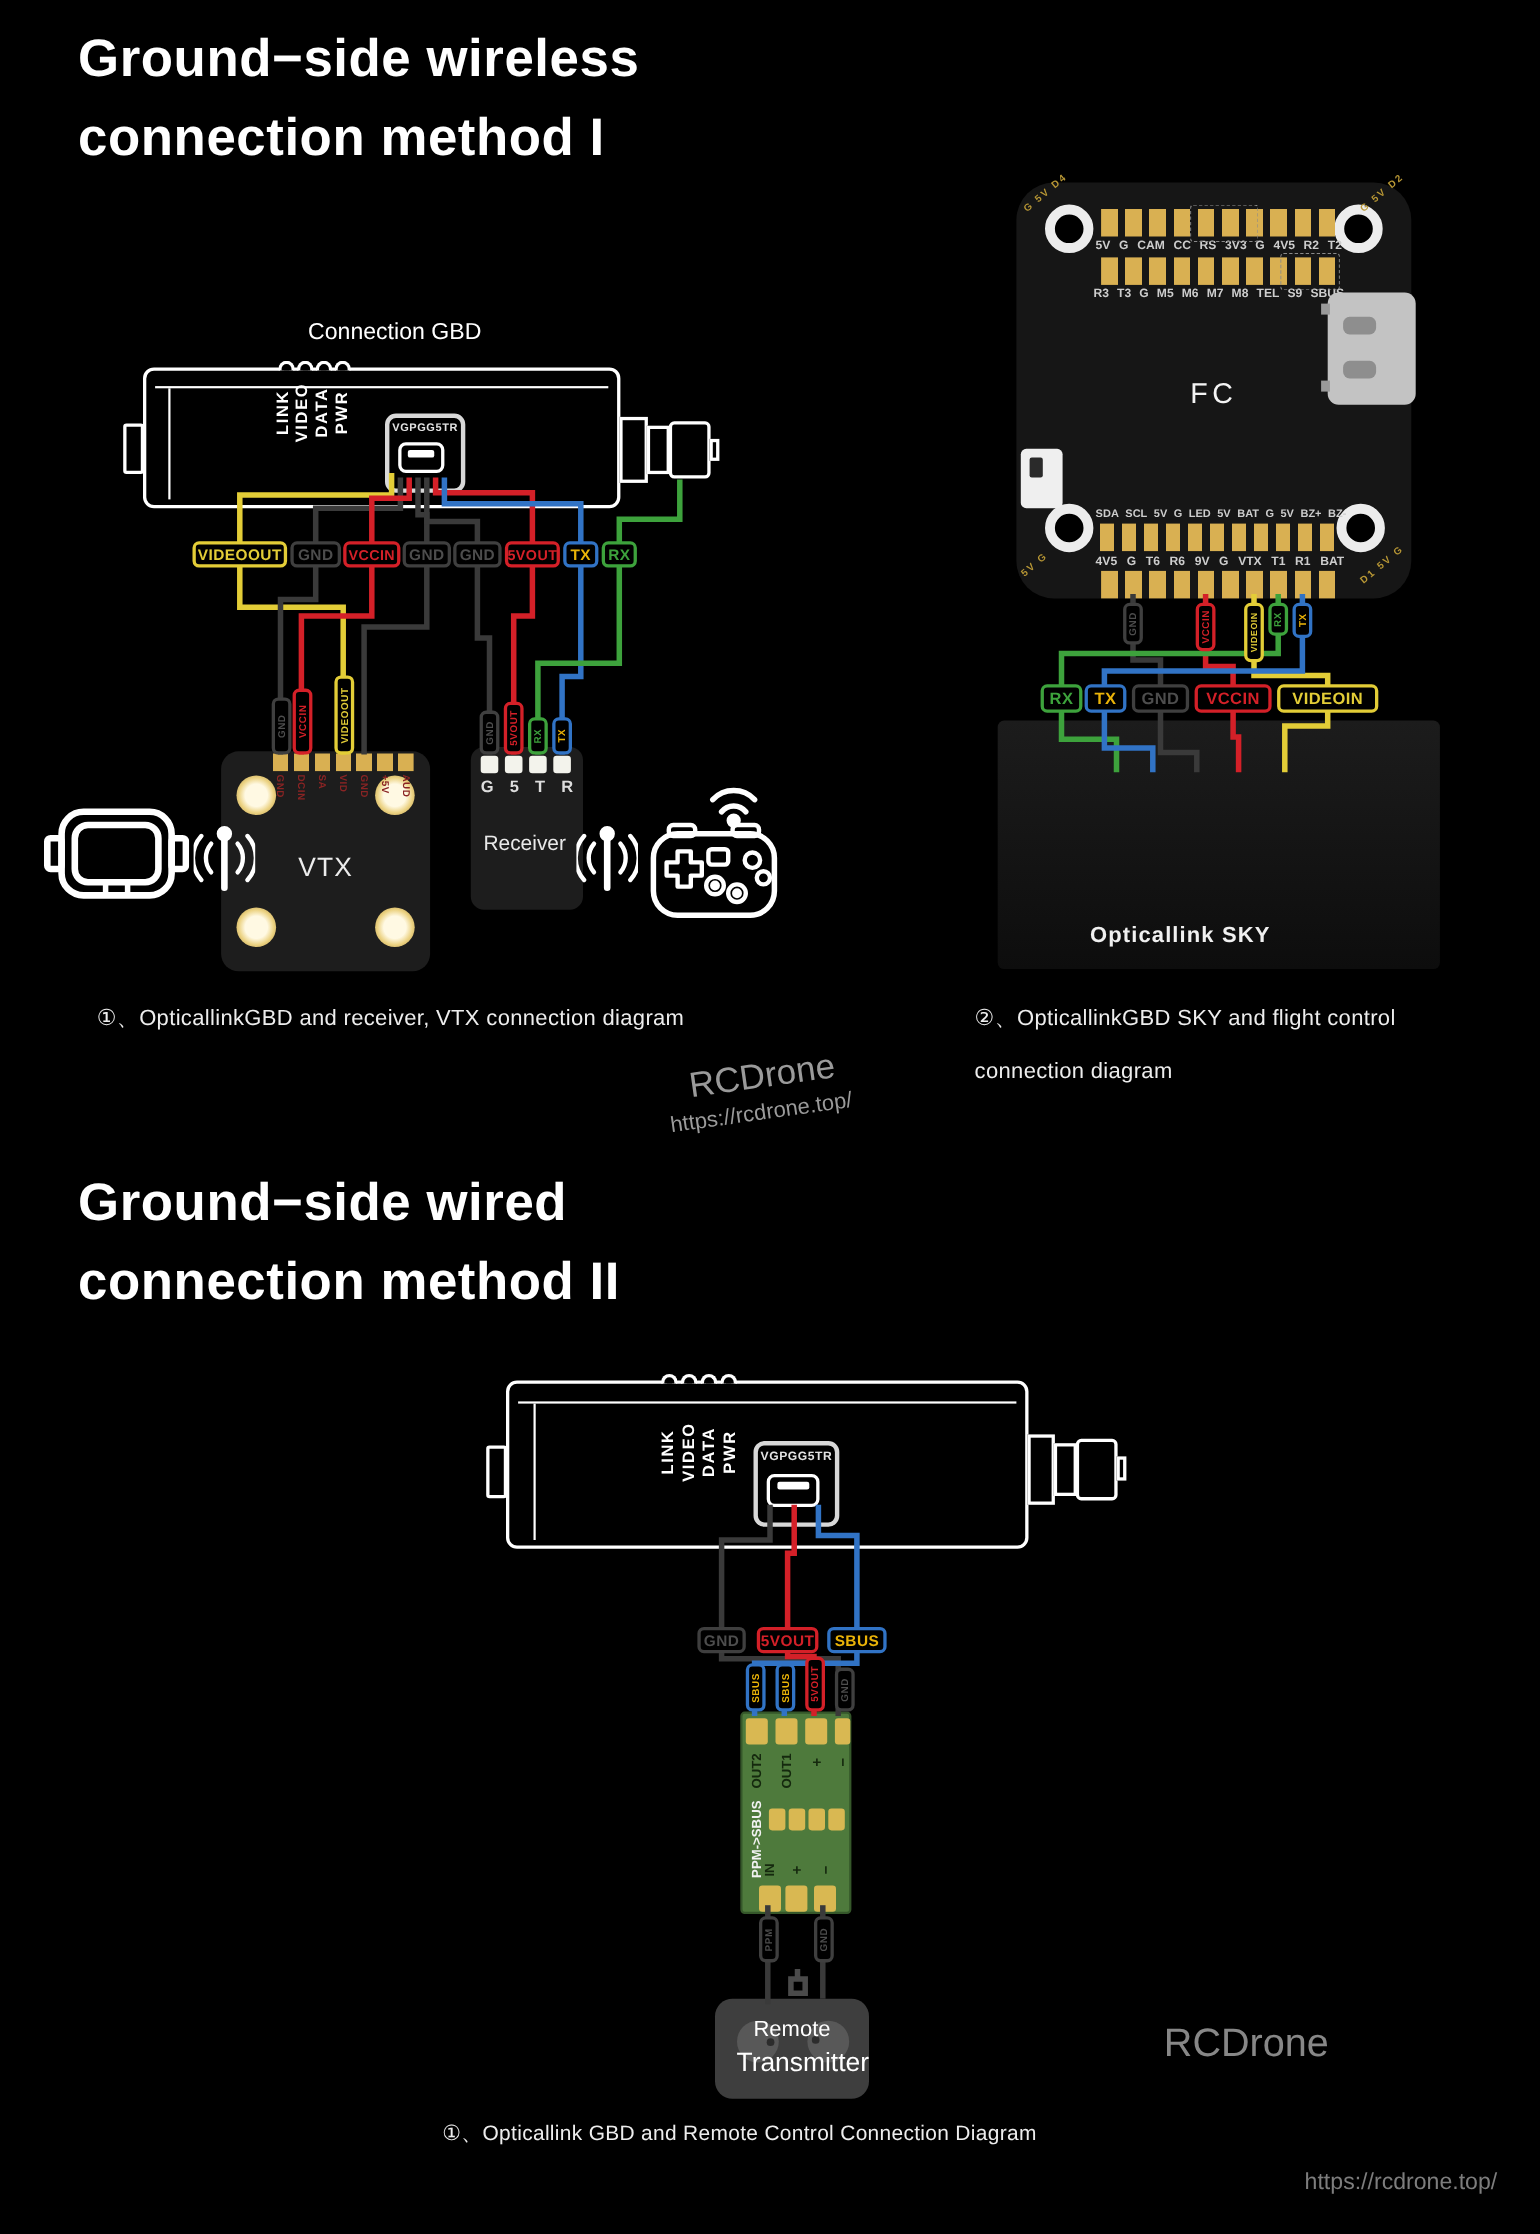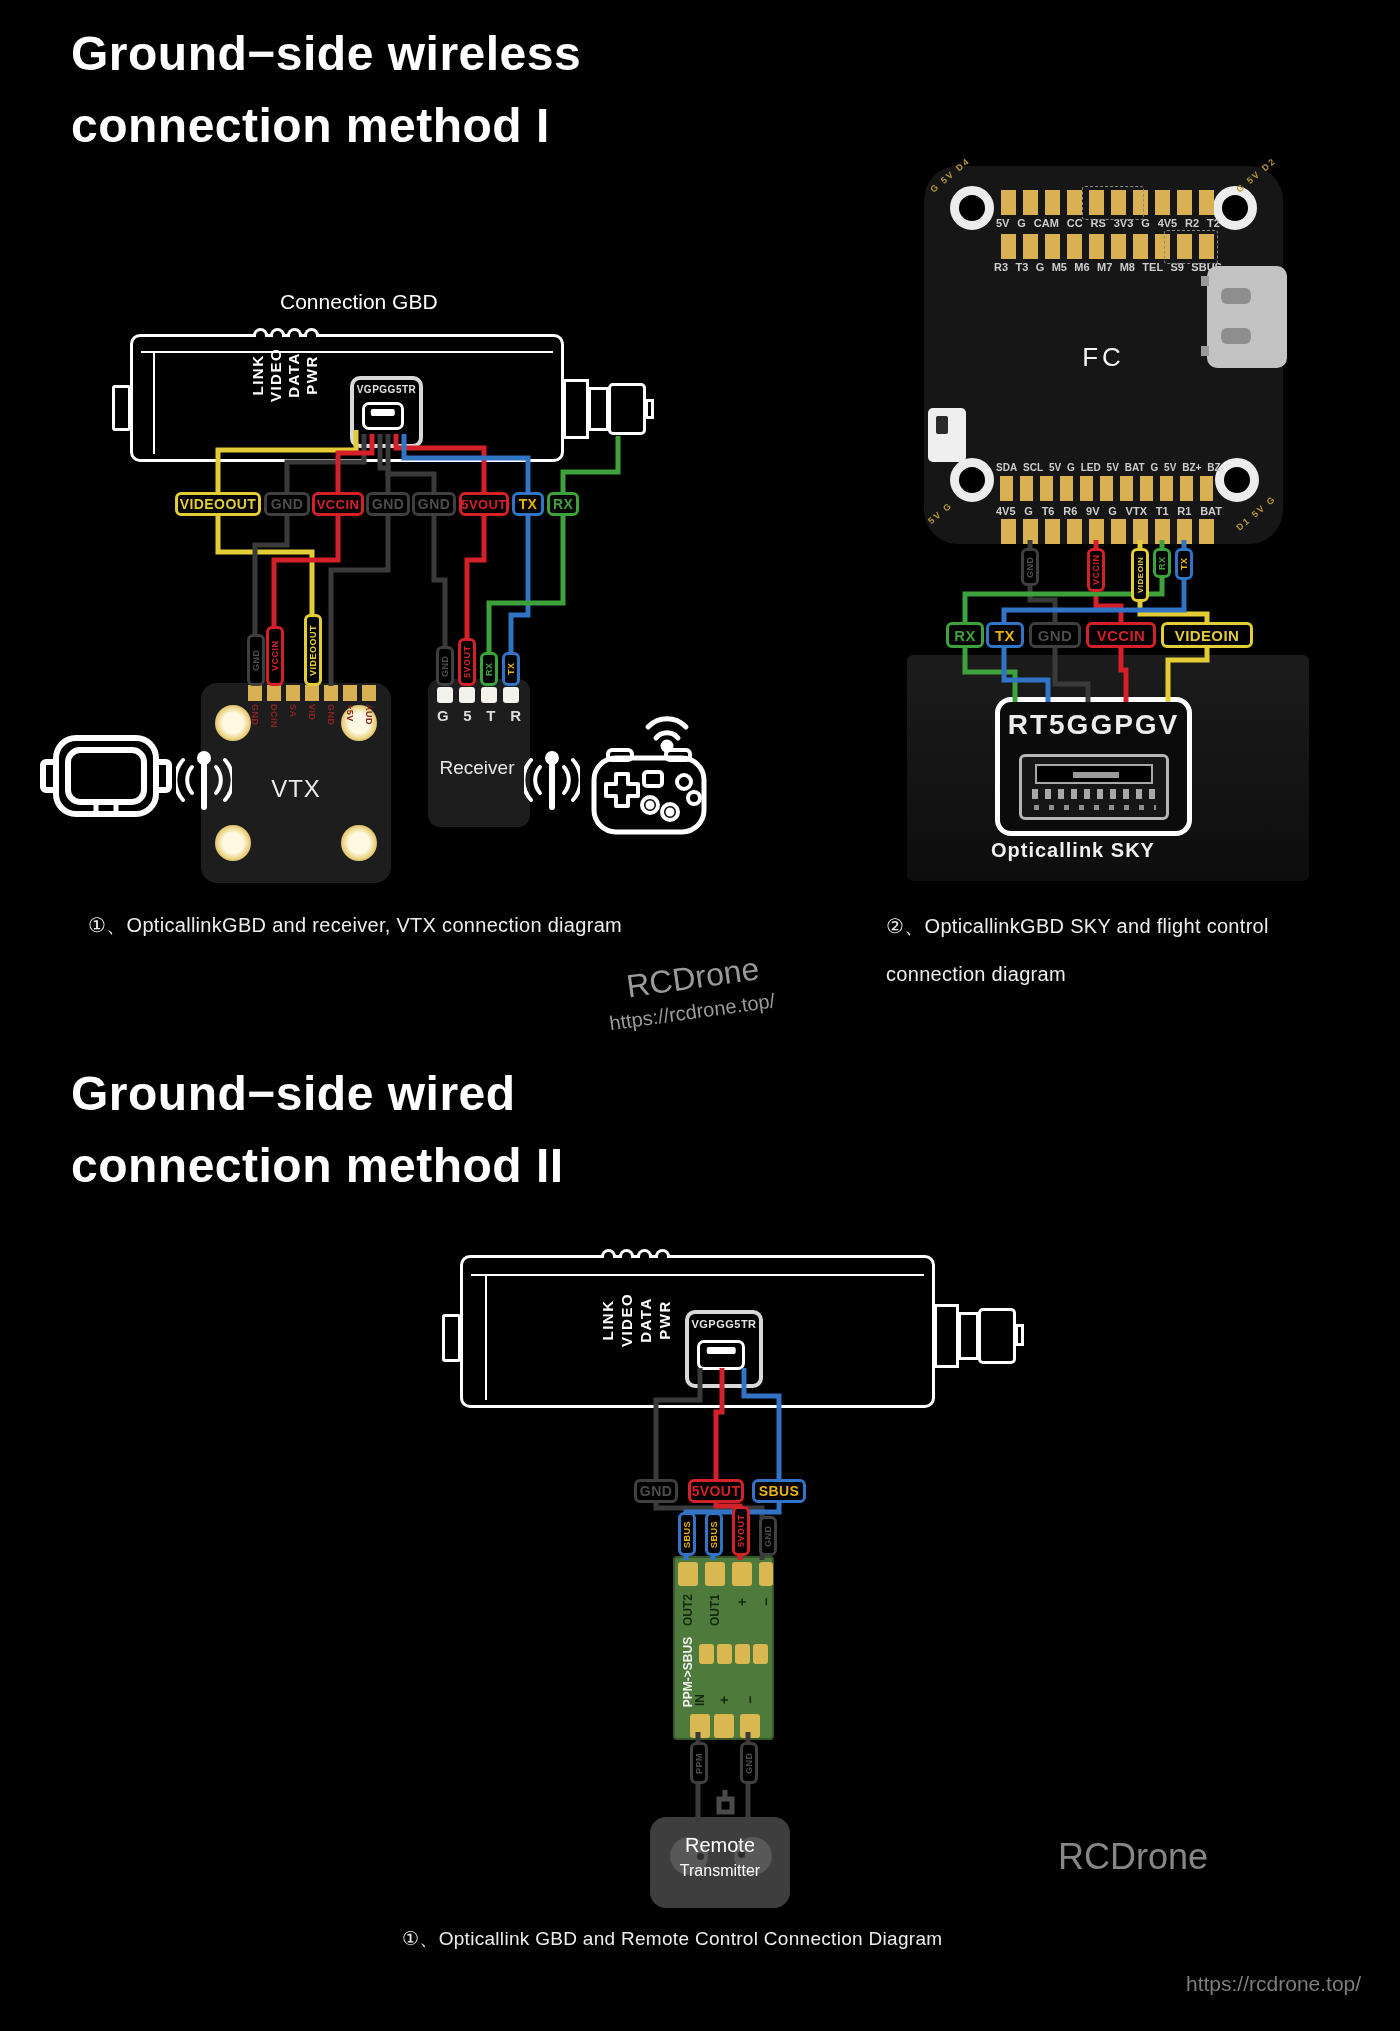--- a/index.html
+++ b/index.html
@@ -176,30 +176,20 @@
       <span>G</span>
       <span>VTX</span>
       <span>T1</span>
       <span>R1</span>
       <span>BAT</span>
   </div>
   <div class="pads" style="left:77px;top:353px;width:213px;height:25px;"></div>
 </div>
 
 <div class="abs" style="left:907px;top:655px;width:402px;height:226px;background:linear-gradient(#1c1c1c,#0d0d0d);border-radius:6px;">
-  <div class="abs" style="left:88px;top:42px;width:197px;height:139px;border:5px solid #fff;border-radius:16px;background:#0b0b0b;">
-    <div class="abs" style="left:0;right:0;top:7px;text-align:center;font-size:28px;font-weight:bold;color:#ececec;letter-spacing:2px;">RT5GGPGV</div>
-    <div class="abs" style="left:19px;top:52px;width:150px;height:66px;border:3px solid #b5b5b5;border-radius:6px;background:#161616;">
-      <div class="abs" style="left:13px;top:7px;width:118px;height:20px;border:2px solid #a8a8a8;background:#000;">
-        <div class="abs" style="left:36px;top:6px;width:46px;height:6px;background:#9a9a9a;"></div>
-      </div>
-      <div class="abs" style="left:10px;top:32px;width:126px;height:10px;background:repeating-linear-gradient(90deg,#a8a8a8 0 6px,transparent 6px 13px);"></div>
-      <div class="abs" style="left:12px;top:48px;width:122px;height:5px;background:repeating-linear-gradient(90deg,#8e8e8e 0 5px,transparent 5px 15px);"></div>
-    </div>
-  </div>
   <div class="abs" style="left:84px;top:184px;font-size:20px;font-weight:bold;color:#f0f0f0;letter-spacing:1px;">Opticallink SKY</div>
 </div>
 
 <div class="abs ttl" style="left:71px;top:1058px;width:640px;">Ground−side wired connection method II</div>
 
 <div class="abs devbody" style="left:460px;top:1255px;width:475px;height:153px;">
   <div class="abs" style="left:8px;right:8px;top:16px;border-top:2px solid #fff;"></div>
   <div class="abs" style="left:22px;top:18px;bottom:5px;border-left:2px solid #fff;"></div>
   <div class="bump" style="left:138px;"></div>
   <div class="bump" style="left:156px;"></div>
@@ -245,21 +235,21 @@
 </div>
 
 <div class="abs" style="left:650px;top:1817px;width:140px;height:91px;background:#3e3e3e;border-radius:16px;">
   <div class="abs" style="left:20px;top:20px;width:38px;height:38px;border-radius:50%;background:#585858;">
       <div class="abs" style="right:4px;top:16px;width:7px;height:7px;border-radius:50%;background:#2c2c2c;"></div>
     </div>
   <div class="abs" style="left:84px;top:20px;width:38px;height:38px;border-radius:50%;background:#585858;">
       <div class="abs" style="left:4px;top:14px;width:7px;height:7px;border-radius:50%;background:#2c2c2c;"></div>
     </div>
   <div class="abs" style="left:0;right:0;top:17px;text-align:center;font-size:20px;color:#fff;">Remote</div>
-  <div class="abs" style="left:0;right:0;top:45px;text-align:center;font-size:16px;color:#fff;">Transmitter</div>
+  <div class="abs" style="left:0;right:0;top:45px;text-align:right;font-size:24px;color:#fff;">Transmitter</div>
 </div>
 
 <svg class="wires" width="1400" height="2031" viewBox="0 0 1400 2031">
 
   <path class="wy" d="M356,430 V450 H218 V552 H312 V686"></path>
   <path class="wgy" d="M364,434 V462 H287 V545 H255 V686"></path>
   <path class="wr" d="M372,434 V453 H338 V560 H274 V686"></path>
   <path class="wgy" d="M380,434 V468 H388 V570 H331 V686"></path>
   <path class="wgy" d="M388,434 V474 H434 V580 H445 V686"></path>
   <path class="wr" d="M396,434 V448 H484 V560 H467 V686"></path>

